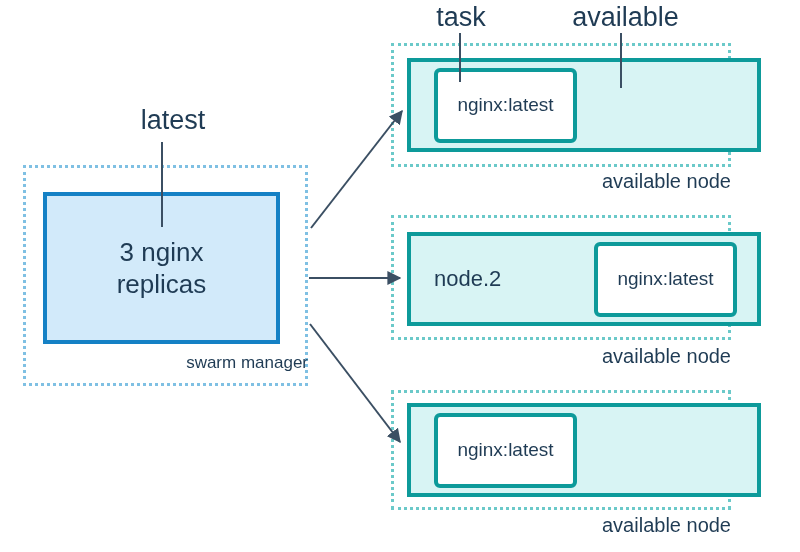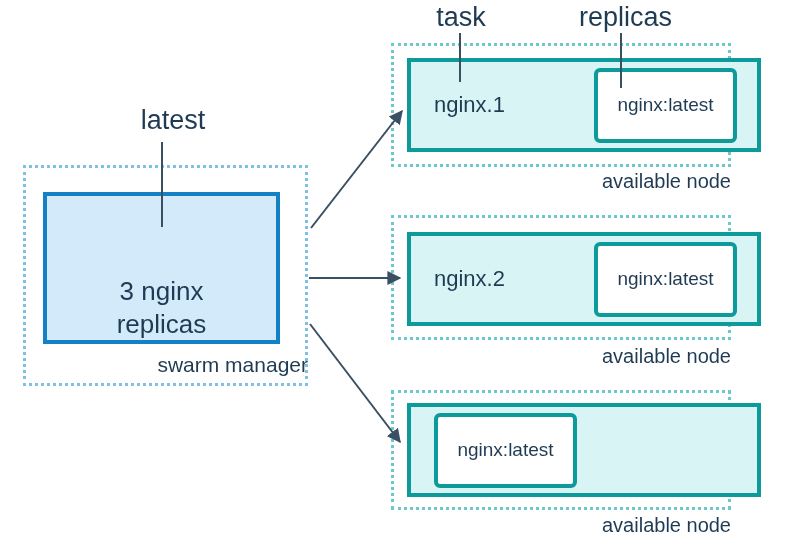--- a/index.html
+++ b/index.html
@@ -18,24 +18,24 @@
     font-family:"Liberation Sans", sans-serif;color:var(--text);
   }
   .abs{position:absolute;}
   .big-label{font-size:27px;text-align:center;white-space:nowrap;}
   .caption{font-size:20px;text-align:right;white-space:nowrap;}
 
   
   .swarm-dotted{left:23px;top:165px;width:279px;height:215px;border:3px dotted var(--blue-dotted);}
   .service-box{
     left:43px;top:192px;width:229px;height:144px;border:4px solid var(--blue-border);
-    background:var(--blue-fill);display:flex;align-items:flex-end;justify-content:center;
+    background:var(--blue-fill);display:flex;align-items:center;justify-content:center;
   }
   .service-box .wrap{width:150px;text-align:center;font-size:26px;line-height:1.25;}
-  .swarm-caption{left:23px;top:353px;width:285px;font-size:21px;}
+  .swarm-caption{left:23px;top:353px;width:285px;font-size:17px;}
 
   
   .node-dotted{left:391px;width:334px;border:3px dotted var(--teal-dotted);}
   .node-1{top:43px;height:118px;}
   .node-2{top:215px;height:119px;}
   .node-3{top:390px;height:114px;}
   .task-box{
     left:407px;width:303px;height:86px;border:4px solid var(--teal-border);
     background:var(--teal-fill);display:flex;align-items:center;justify-content:space-between;
     padding:0 20px 0 23px;
@@ -61,40 +61,39 @@
 
   svg.overlay{position:absolute;left:0;top:0;pointer-events:none;}
 </style>
 </head>
 <body>
 
 <div id="canvas">
 
   <div class="abs big-label label-service">latest</div>
   <div class="abs big-label label-task">task</div>
-  <div class="abs big-label label-container">replicas</div>
+  <div class="abs big-label label-container">available</div>
 
   <div class="abs swarm-dotted"></div>
   <div class="abs service-box">
     <span class="wrap">3 nginx replicas</span>
   </div>
   <div class="abs caption swarm-caption">swarm manager</div>
 
   <div class="abs node-dotted node-1"></div>
   <div class="abs task-box task-1">
-    <span class="task-name">nginx.1</span>
     <span class="container-pill">
       <span>nginx:latest</span>
     </span>
   </div>
   <div class="abs caption node-caption cap-1">available node</div>
 
   <div class="abs node-dotted node-2"></div>
   <div class="abs task-box task-2">
-    <span class="task-name">nginx.2</span>
+    <span class="task-name">node.2</span>
     <span class="container-pill">
       <span>nginx:latest</span>
     </span>
   </div>
   <div class="abs caption node-caption cap-2">available node</div>
 
   <div class="abs node-dotted node-3"></div>
   <div class="abs task-box task-3">
     <span class="container-pill">
       <span>nginx:latest</span>

